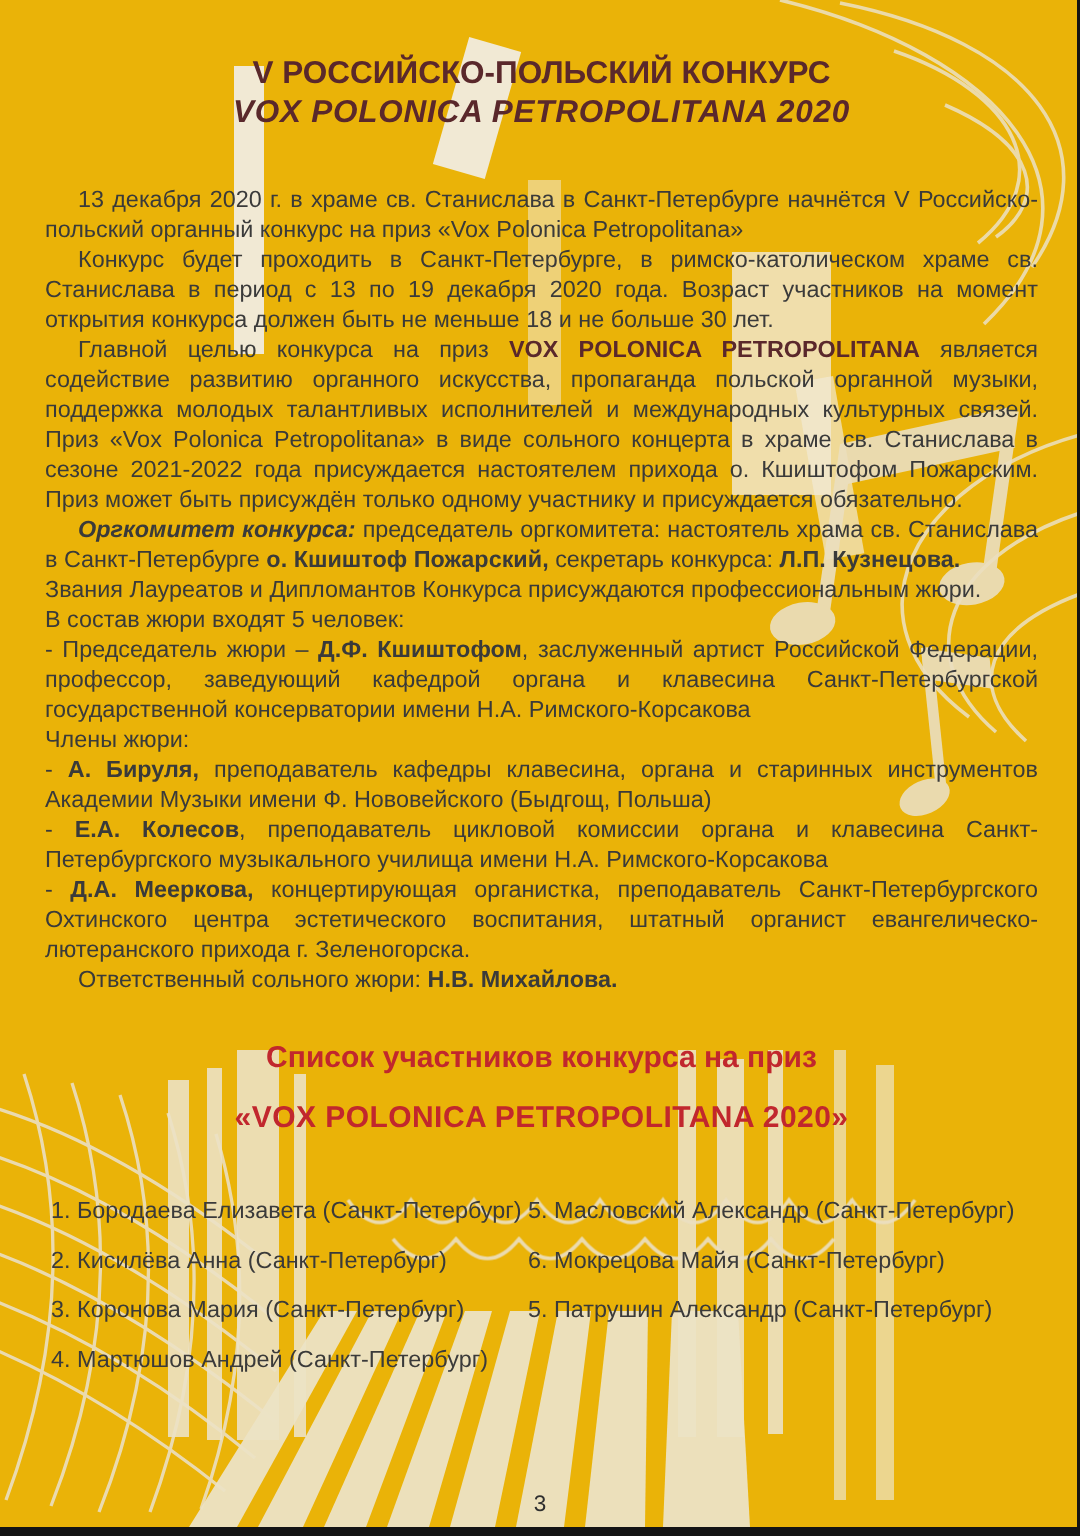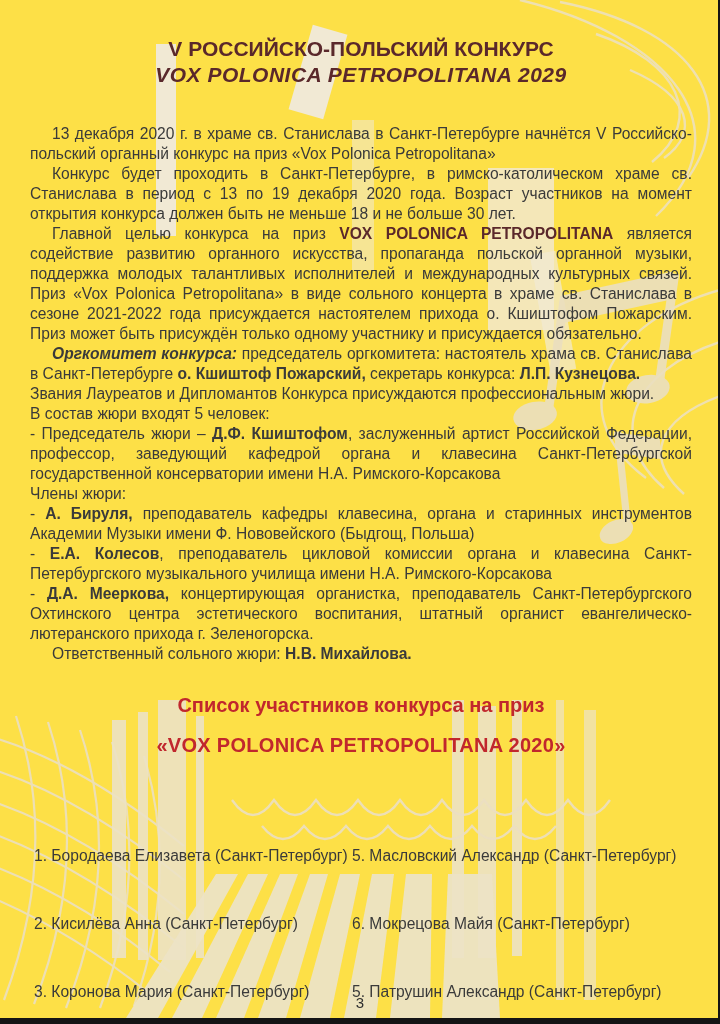--- a/index.html
+++ b/index.html
@@ -4,40 +4,40 @@
 <style>
   :root{
     --maroon:#5a282b;
     --red:#c1272d;
     --body:#3a3a3a;
     --wm:#ece1c4;
     --wm-fill:#ede3c6;
   }
   html,body{margin:0;padding:0;background:#fff;}
   .page{
-    position:relative;width:720px;height:1024px;overflow:hidden;background:#fde047;
+    position:relative;width:720px;height:1024px;overflow:hidden;background:#eab308;
     font-family:"Liberation Sans", sans-serif;
   }
   .watermark{position:absolute;left:0;top:0;width:720px;height:1024px;z-index:0;}
   .content{position:absolute;left:30px;right:28px;top:0;bottom:0;z-index:1;}
   .title{margin-top:36px;text-align:center;color:var(--maroon);font-weight:bold;
          font-size:21px;line-height:26px;}
   .title .line2{font-style:italic;letter-spacing:.5px;}
   .paras{margin-top:36px;}
   .paras p{margin:0;font-size:15.6px;line-height:20px;text-align:justify;color:var(--body);}
   .paras p.indent{text-indent:22px;}
   .paras .b{font-weight:bold;}
   .paras .bi{font-weight:bold;font-style:italic;}
   .paras .accent{color:var(--maroon);font-weight:bold;}
   .list-heading{margin-top:30px;text-align:center;color:var(--red);font-weight:bold;font-size:20px;}
   .list-heading .hline2{margin-top:17px;letter-spacing:.3px;}
   .participants{display:flex;margin-top:41px;}
   .participants .col-left{width:322px;flex:none;padding-left:4px;box-sizing:border-box;}
   .participants .col-right{flex:1;}
-  .participant{font-size:15.6px;line-height:20px;color:var(--body);margin-bottom:13px;margin-top:48px;}
+  .participant{font-size:15.6px;line-height:20px;color:var(--body);margin-bottom:13px;}
   .page-number{position:absolute;left:0;right:0;bottom:13px;text-align:center;
                font-size:15px;color:#2f2f2f;z-index:1;}
   .border-right{position:absolute;top:0;right:0;width:2px;height:100%;background:#141414;z-index:2;}
   .border-bottom{position:absolute;left:0;bottom:0;width:100%;height:6px;background:#141414;z-index:2;}
 </style>
 </head>
 <body>
 
 <div class="page">
 
@@ -116,21 +116,21 @@
       <polygon points="344,1018 376,1018 394,874 372,874"></polygon>
       <polygon points="390,1018 430,1018 432,874 406,874"></polygon>
       <polygon points="442,1018 500,1018 492,874 448,874"></polygon>
     </g>
   </svg>
 
   <div class="content">
 
     <div class="title">
       <div class="line1">V РОССИЙСКО-ПОЛЬСКИЙ КОНКУРС</div>
-      <div class="line2">VOX POLONICA PETROPOLITANA  2029</div>
+      <div class="line2">VOX POLONICA PETROPOLITANA  2020</div>
     </div>
 
     <div class="paras">
         <p class="indent"><span>13 декабря 2020 г. в храме св. Станислава в Санкт-Петербурге начнётся V Российско-польский органный конкурс на приз «Vox Polonica Petropolitana»</span></p>
         <p class="indent"><span>Конкурс будет проходить в Санкт-Петербурге, в римско-католическом храме св. Станислава в период с 13 по 19 декабря 2020 года. Возраст участников на момент открытия конкурса должен быть не меньше 18 и не больше 30 лет.</span></p>
         <p class="indent"><span>Главной целью конкурса на приз </span><span class="accent">VOX POLONICA PETROPOLITANA</span><span>  является содействие развитию органного искусства, пропаганда польской органной музыки, поддержка молодых талантливых исполнителей и международных культурных связей. Приз «Vox Polonica Petropolitana» в виде сольного концерта в храме св. Станислава в сезоне 2021-2022 года присуждается настоятелем прихода о. Кшиштофом Пожарским. Приз может быть присуждён только одному участнику и присуждается обязательно.</span></p>
         <p class="indent"><span class="bi">Оргкомитет конкурса:</span><span> председатель оргкомитета: настоятель храма св. Станислава в Санкт-Петербурге </span><span class="b">о. Кшиштоф Пожарский,</span><span> секретарь конкурса: </span><span class="b">Л.П. Кузнецова.</span></p>
         <p><span>Звания Лауреатов и Дипломантов Конкурса присуждаются профессиональным жюри.</span></p>
         <p><span>В состав жюри входят 5 человек:</span></p>
         <p><span>- Председатель жюри – </span><span class="b">Д.Ф. Кшиштофом</span><span>, заслуженный артист Российской Федерации, профессор, заведующий кафедрой органа и клавесина Санкт-Петербургской государственной консерватории имени Н.А. Римского-Корсакова</span></p>

